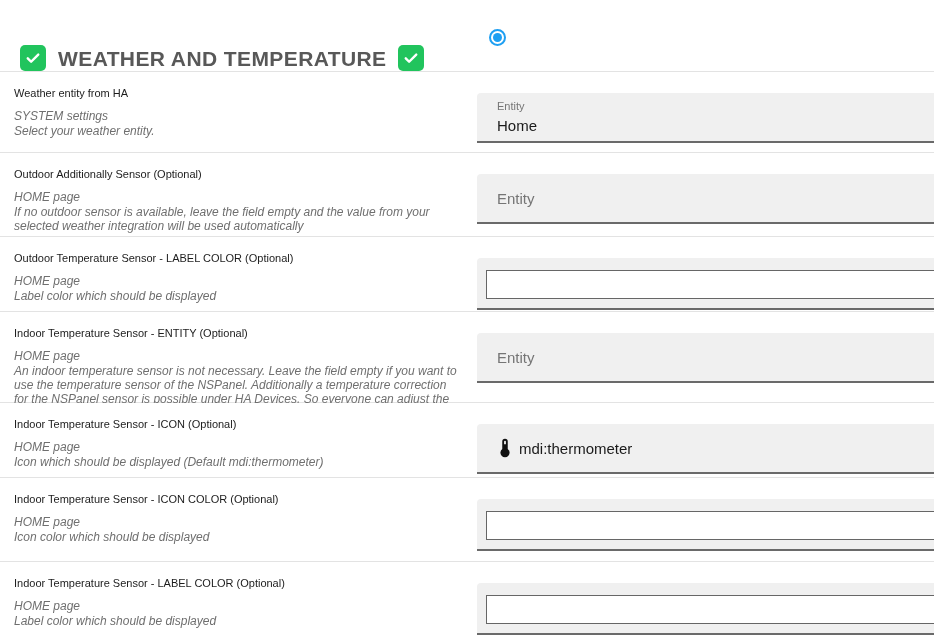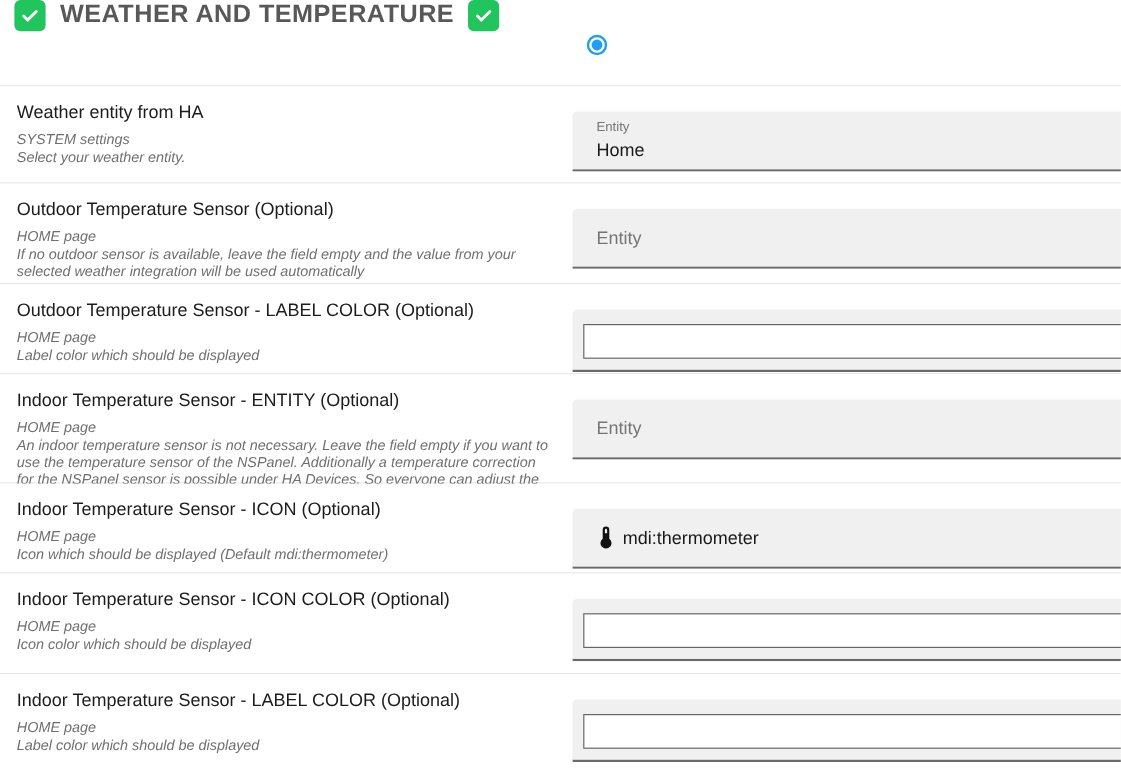--- a/index.html
+++ b/index.html
@@ -2,36 +2,36 @@
 <html style="--green: #21c45d; --blue: #1e9ff2;"><head>
 <meta charset="utf-8">
 <style>
   * { box-sizing: border-box; margin: 0; padding: 0; }
   html, body { width: 934px; height: 640px; overflow: hidden; background: #fff;
     font-family: "Liberation Sans", sans-serif; color: #1a1a1a; }
   .page { width: 934px; height: 640px; position: relative; background: #fff; }
 
   
   .header { height: 72px; border-bottom: 1px solid #e3e3e3; position: relative;
-    display: flex; align-items: flex-start; padding-left: 12px; }
+    display: flex; align-items: flex-end; padding-left: 20px; }
   .hdr-title { font-size: 21px; font-weight: bold; color: #585858; letter-spacing: 0.4px;
     margin: 0 12px; }
   .checkbox { width: 26px; height: 26px; border-radius: 5px; background: var(--green, #21c45d);
     display: inline-flex; align-items: center; justify-content: center; flex: 0 0 auto; }
   .radio { position: absolute; left: 489px; top: 29px; width: 17px; height: 17px;
     border: 2px solid var(--blue, #1e9ff2); border-radius: 50%;
     display: flex; align-items: center; justify-content: center; background: #fff; }
   .radio .dot { width: 9px; height: 9px; border-radius: 50%; background: var(--blue, #1e9ff2); }
 
   
   .row { position: relative; border-bottom: 1px solid #e3e3e3; background: #fff; }
   .r1 { height: 81px; } .r2 { height: 84px; } .r3 { height: 75px; } .r4 { height: 91px; }
   .r5 { height: 75px; } .r6 { height: 84px; } .r7 { height: 78px; border-bottom: none; }
   .row-text { padding: 12px 0 0 14px; width: 462px; }
-  .row-title { font-size: 15px; color: #1c1c1c; line-height: 19px; }
+  .row-title { font-size: 11px; color: #1c1c1c; line-height: 19px; }
   .row-cat { font-size: 12px; font-style: italic; color: #6f6f6f; margin-top: 6px; line-height: 14px; }
   .row-desc { font-size: 12px; font-style: italic; color: #6f6f6f; line-height: 14px; margin-top: 1px; }
 
   .row-field { position: absolute; left: 477px; top: 21px; width: 528px; }
 
   
   .select { height: 50px; background: #f0f0f0; border-radius: 4px 4px 0 0;
     border-bottom: 2px solid #6a6a6a; display: flex; align-items: center;
     padding: 0 12px 0 20px; cursor: pointer; }
   .sel-stack { display: flex; flex-direction: column; justify-content: center; flex: 1; }
@@ -93,21 +93,21 @@
           <svg class="icon-caret" viewBox="0 0 10 5">
               <polygon points="0,0 10,0 5,5" fill="#5c5c5c"></polygon>
             </svg>
         </div>
       </div>
     </div>
   </div>
 
   <div class="row r2">
     <div class="row-text">
-      <div class="row-title">Outdoor Temperature Sensor (Optional)</div>
+      <div class="row-title">Outdoor Additionally Sensor (Optional)</div>
       <div class="row-cat">HOME page</div>
       <div class="row-desc">If no outdoor sensor is available, leave the field empty and the value from your selected weather integration will be used automatically</div>
     </div>
     <div class="row-field">
       <div class="select">
         <div class="sel-placeholder">Entity</div>
         <div class="sel-actions">
           <svg class="icon-x" viewBox="0 0 12 12">
               <path d="M1 1l10 10M11 1L1 11" stroke="#757575" stroke-width="1.2" stroke-linecap="round"></path>
             </svg>

